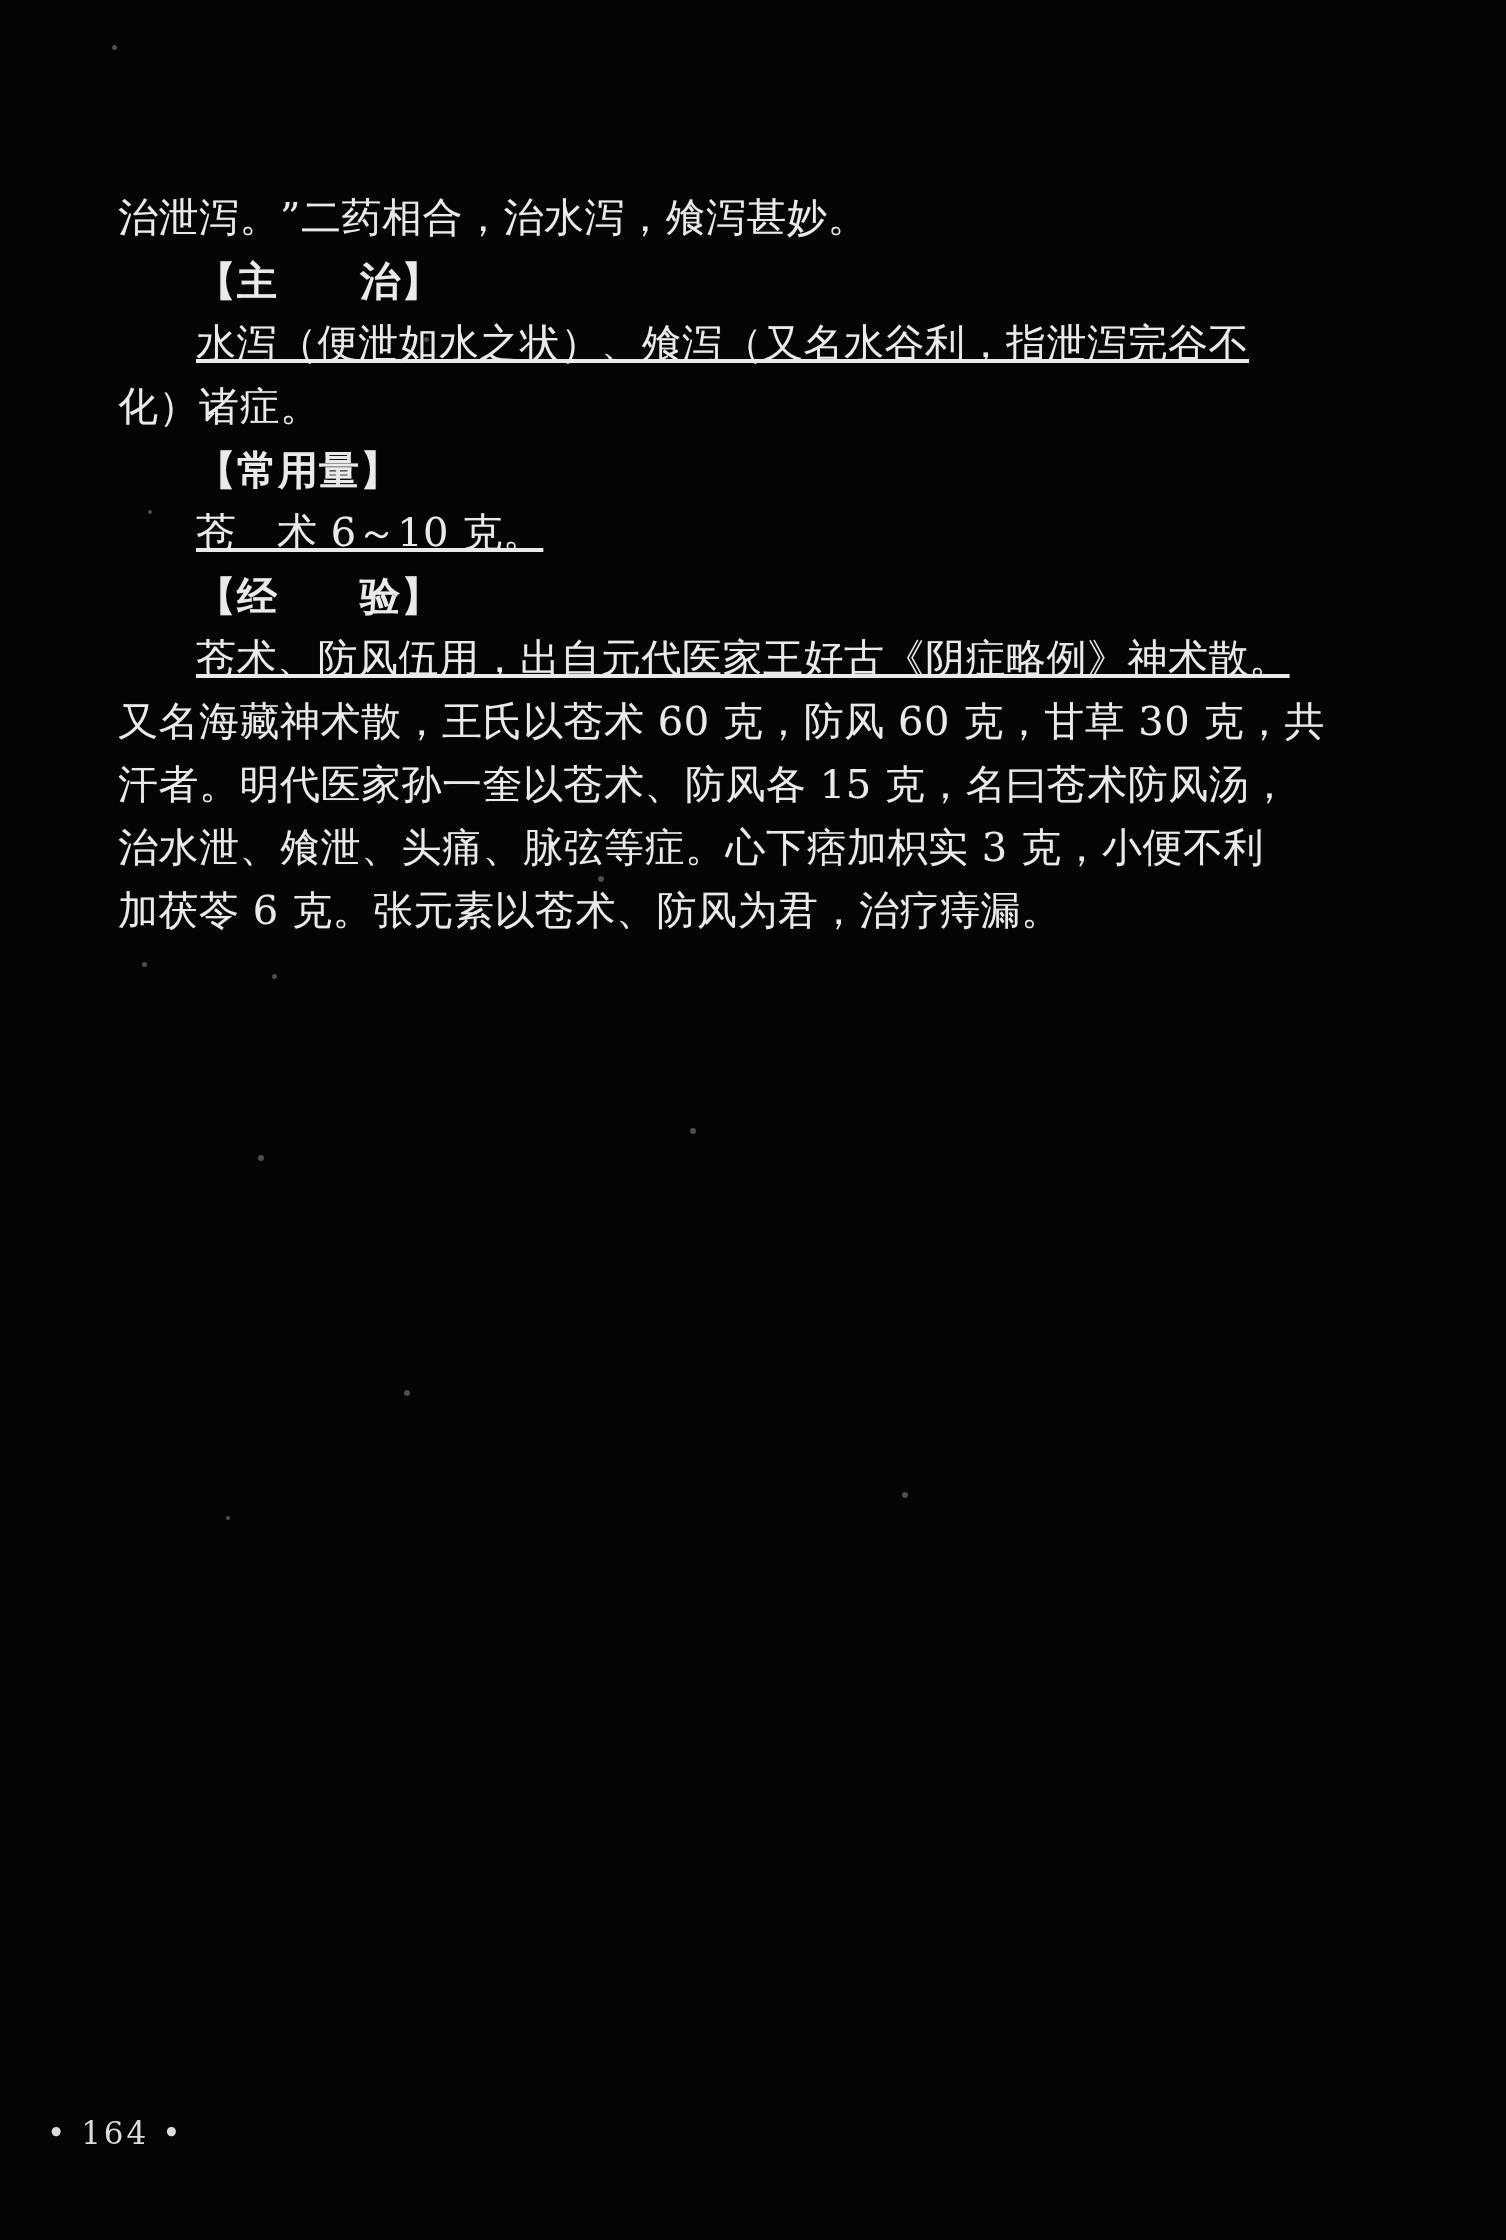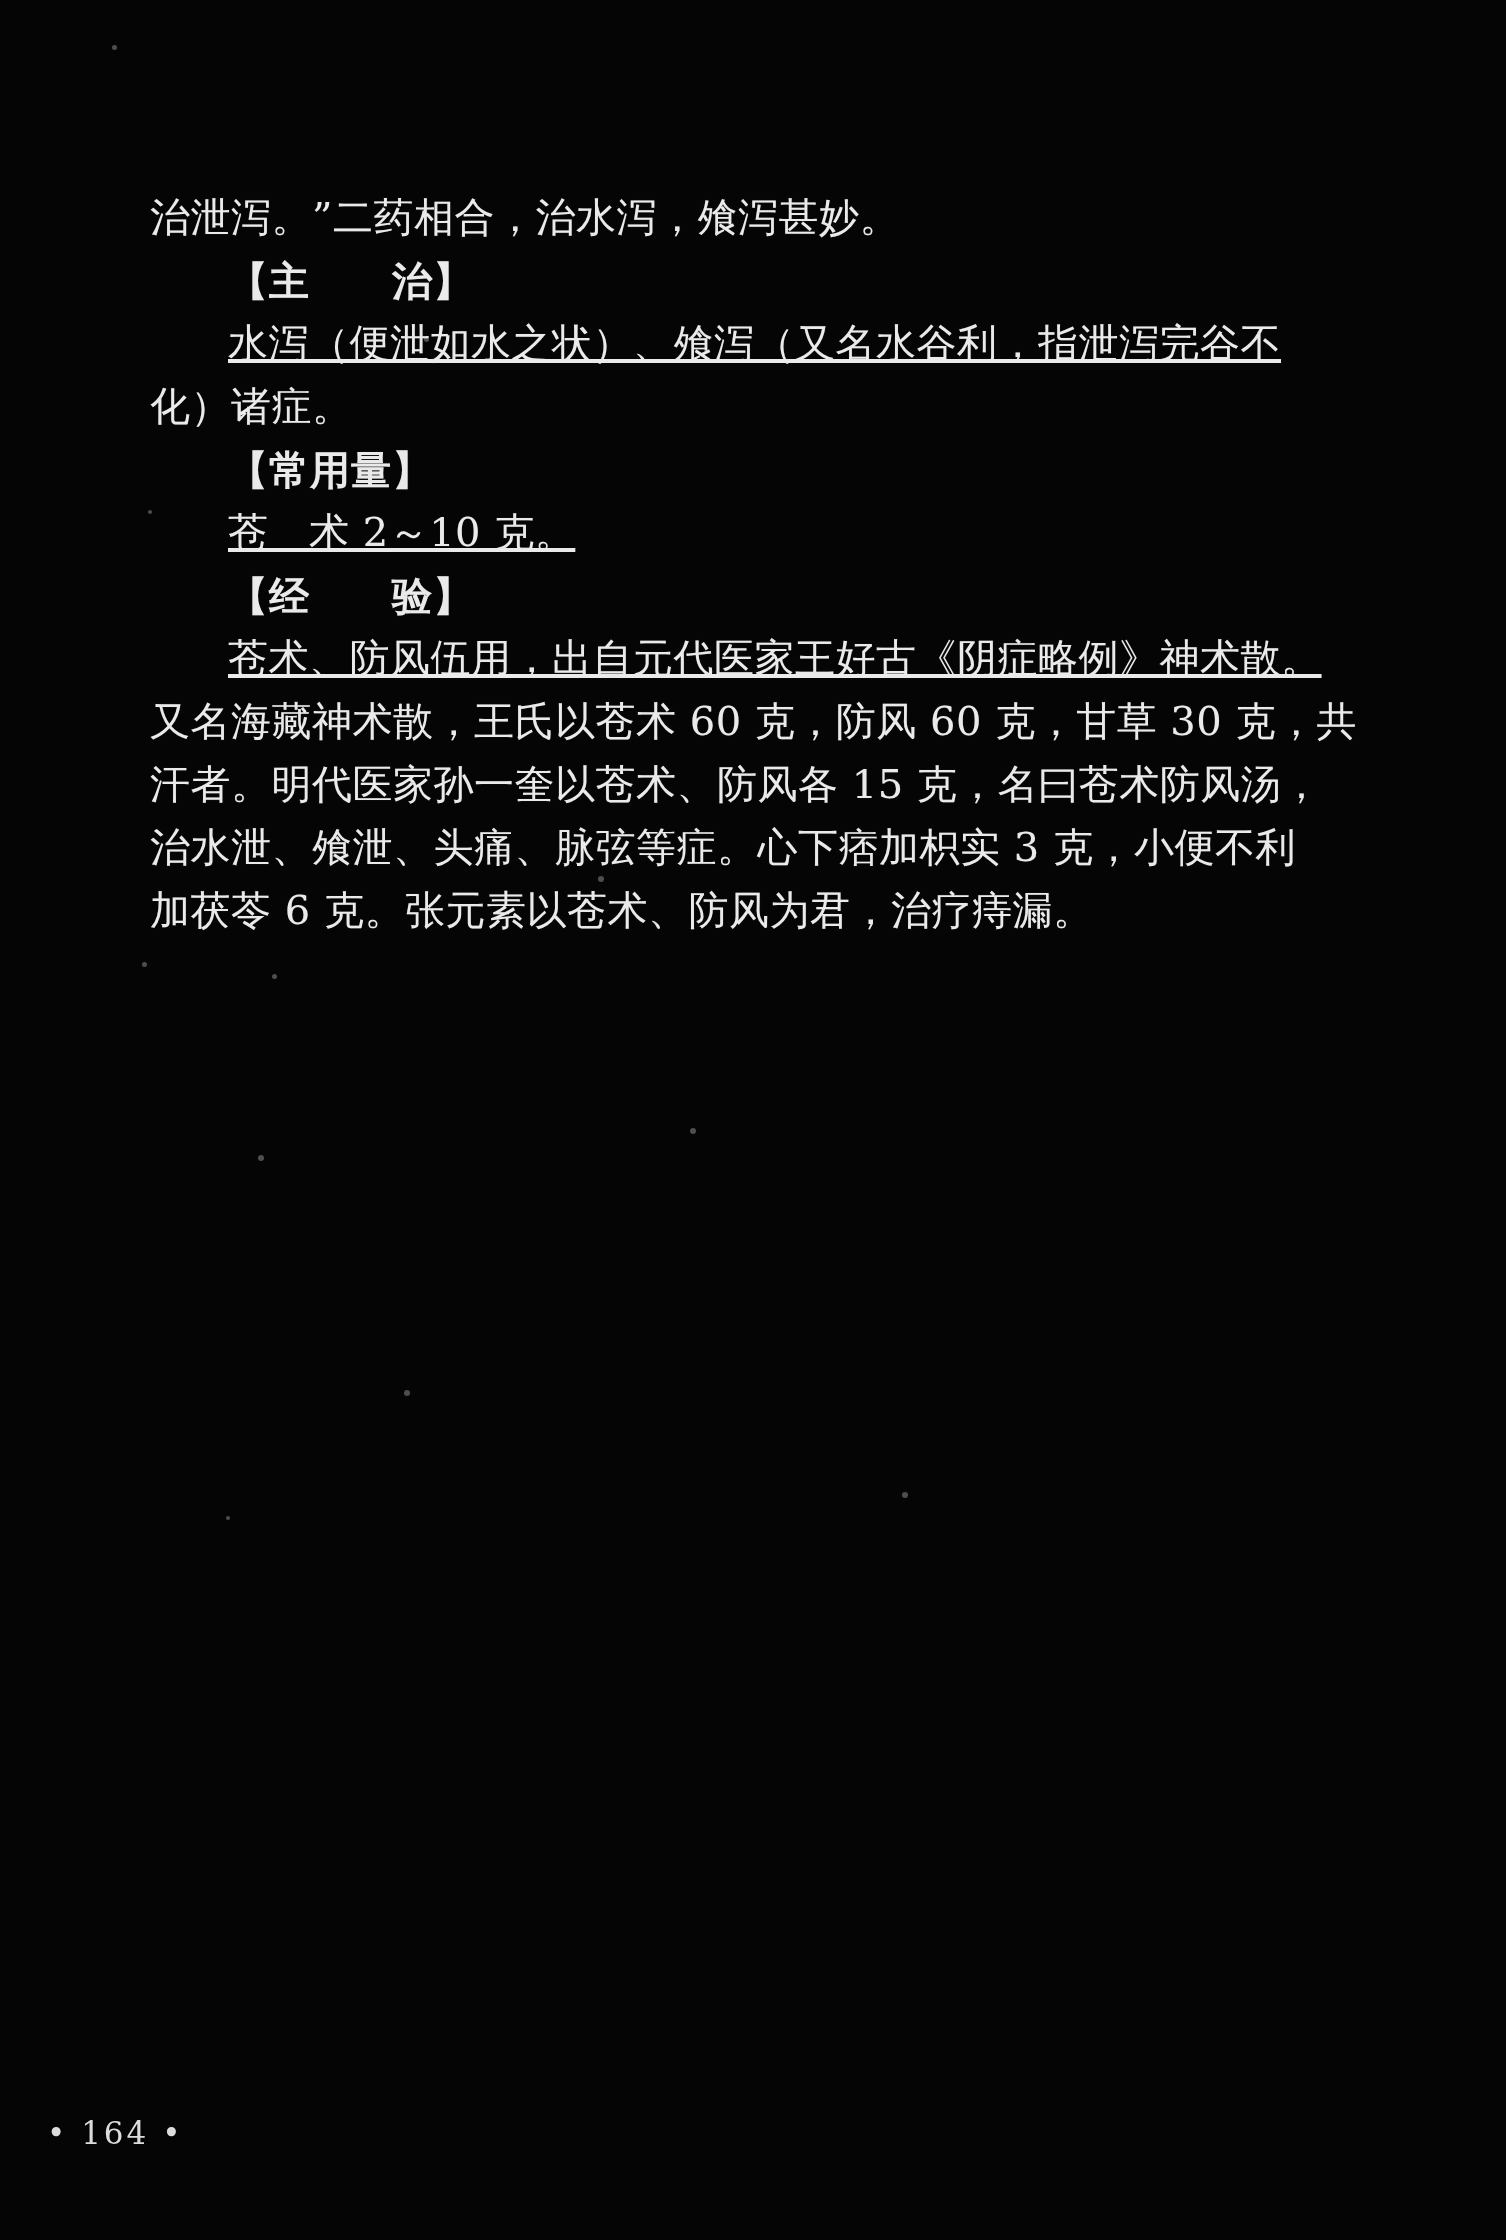--- a/index.html
+++ b/index.html
@@ -42,21 +42,20 @@
     width: 1270px;
   }
 
   .line {
     font-size: 40px;
     line-height: 63px;
     letter-spacing: 0.5px;
     white-space: pre;
     color: #eaeaea;
     text-shadow: 0 0 1px rgba(255,255,255,.25);
-    margin-left: 32px;
   }
 
   .indent {
     padding-left: 78px;
     text-decoration: underline;
   }
 
   .heading {
     padding-left: 78px;
     font-weight: bold;
@@ -95,21 +94,21 @@
       <div class="speck" style="left: 226px; top: 1516px; width: 4px; height: 4px;"></div>
     </div>
 
   <div id="text-column">
 
   <div class="line">治泄泻。”二药相合，治水泻，飧泻甚妙。</div>
       <div class="line heading">【主　　治】</div>
       <div class="line indent">水泻（便泄如水之状）、飧泻（又名水谷利，指泄泻完谷不</div>
       <div class="line">化）诸症。</div>
       <div class="line heading">【常用量】</div>
-      <div class="line indent">苍　术 2～10 克。</div>
+      <div class="line indent">苍　术 6～10 克。</div>
       <div class="line heading">【经　　验】</div>
       <div class="line indent">苍术、防风伍用，出自元代医家王好古《阴症略例》神术散。</div>
       <div class="line">又名海藏神术散，王氏以苍术 60 克，防风 60 克，甘草 30 克，共</div>
       <div class="line">汗者。明代医家孙一奎以苍术、防风各 15 克，名曰苍术防风汤，</div>
       <div class="line">治水泄、飧泄、头痛、脉弦等症。心下痞加枳实 3 克，小便不利</div>
       <div class="line">加茯苓 6 克。张元素以苍术、防风为君，治疗痔漏。</div>
     </div>
 
   <div id="page-number">• 164 •</div>
 </div>

